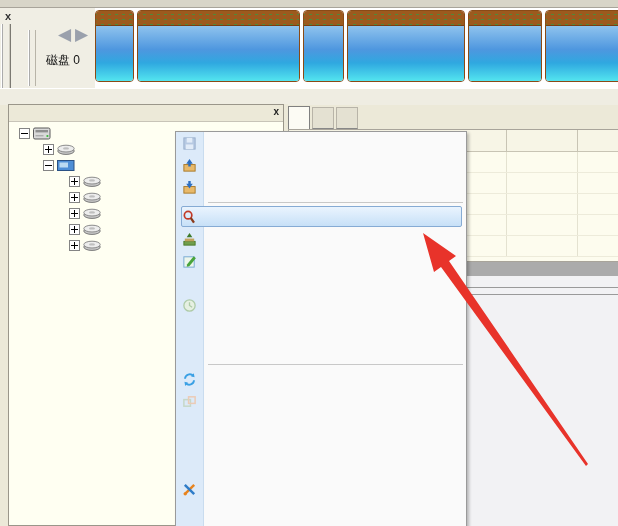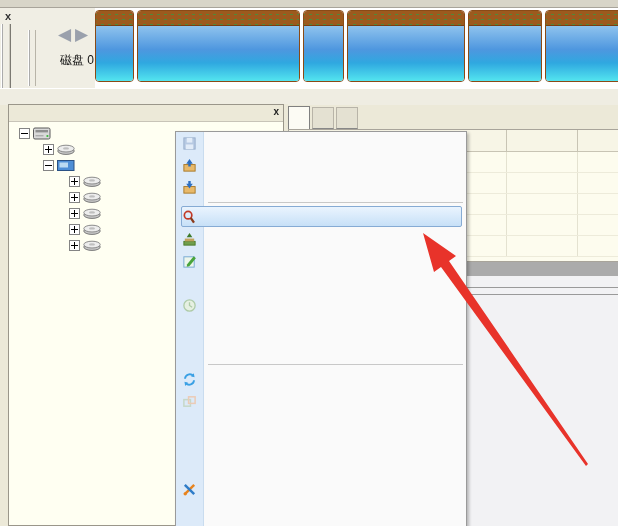--- a/index.html
+++ b/index.html
@@ -5,21 +5,21 @@
   html,body{margin:0;padding:0;}
   body{font-family:"Liberation Sans","DejaVu Sans",sans-serif;}
   .app{position:relative;width:618px;height:526px;background:#ECE9D8;overflow:hidden;}
   .top-strip{position:absolute;left:0;top:0;width:618px;height:7px;background:#D8D5C8;border-bottom:1px solid #A8A49A;}
   
   .toolbar{position:absolute;left:0;top:8px;width:618px;height:80px;background:#F0EEE4;}
   .tb-close{position:absolute;left:2px;top:2px;font-size:11px;font-weight:bold;color:#333;width:12px;height:12px;line-height:12px;text-align:center;cursor:default;}
   .v-ridge{position:absolute;left:1px;top:16px;bottom:0;width:6px;border-left:2px ridge #FFFFFF;border-right:2px ridge #CFCCC0;}
   .nav-grip{position:absolute;left:28px;top:22px;height:56px;width:5px;border-left:2px ridge #FFF;border-right:1px solid #B8B4A8;}
   .arrows{position:absolute;left:58px;top:16px;font-size:17px;color:#9AA0AC;letter-spacing:4px;}
-  .disk-label{position:absolute;left:46px;top:44px;font-size:12px;color:#111;margin-left:14px;}
+  .disk-label{position:absolute;left:46px;top:44px;font-size:12px;color:#111;}
   .blocks{position:absolute;left:95px;top:0;right:0;height:80px;background:#FFF;display:flex;gap:3px;align-items:flex-start;overflow:hidden;}
   .block{height:72px;margin-top:2px;border:1px solid #8A4A16;border-radius:4px;overflow:hidden;flex:none;box-sizing:border-box;}
   .block .cap{height:14px;background:#9C5A1E;background-image:radial-gradient(#4E8A3A 1px,transparent 1.2px);background-size:7px 5px;background-position:3px 6px;border-bottom:1px solid #7A3E10;}
   .block .body{height:56px;background:linear-gradient(180deg,#8FC3EE 0%,#4E97DF 42%,#2FA8E0 66%,#55E8F0 100%);text-align:center;padding-top:3px;box-sizing:border-box;}
   .block .body div{font-size:11px;font-weight:bold;color:#0A0A14;line-height:14px;white-space:nowrap;overflow:hidden;}
   
   .info-bar{position:absolute;left:0;top:88px;width:618px;height:16px;background:#EFEDE2;border-top:1px solid #FFF;display:flex;gap:14px;align-items:center;padding-left:8px;font-size:11px;color:#111;white-space:nowrap;overflow:hidden;}
   
   .main{position:absolute;left:0;top:104px;width:618px;height:422px;}
   .left-panel{position:absolute;left:8px;top:0;width:276px;height:422px;background:#FFFFF2;border:1px solid #9A968A;box-sizing:border-box;}

